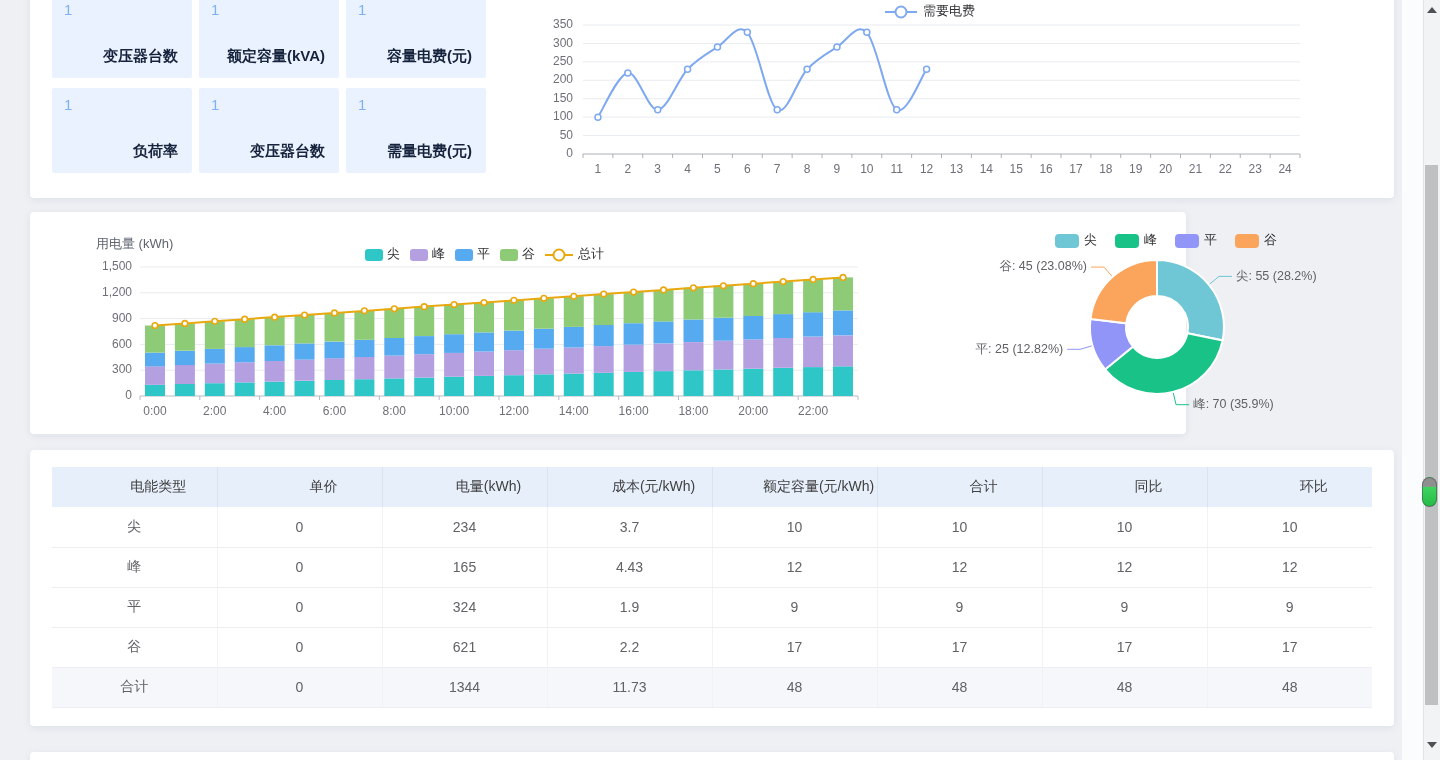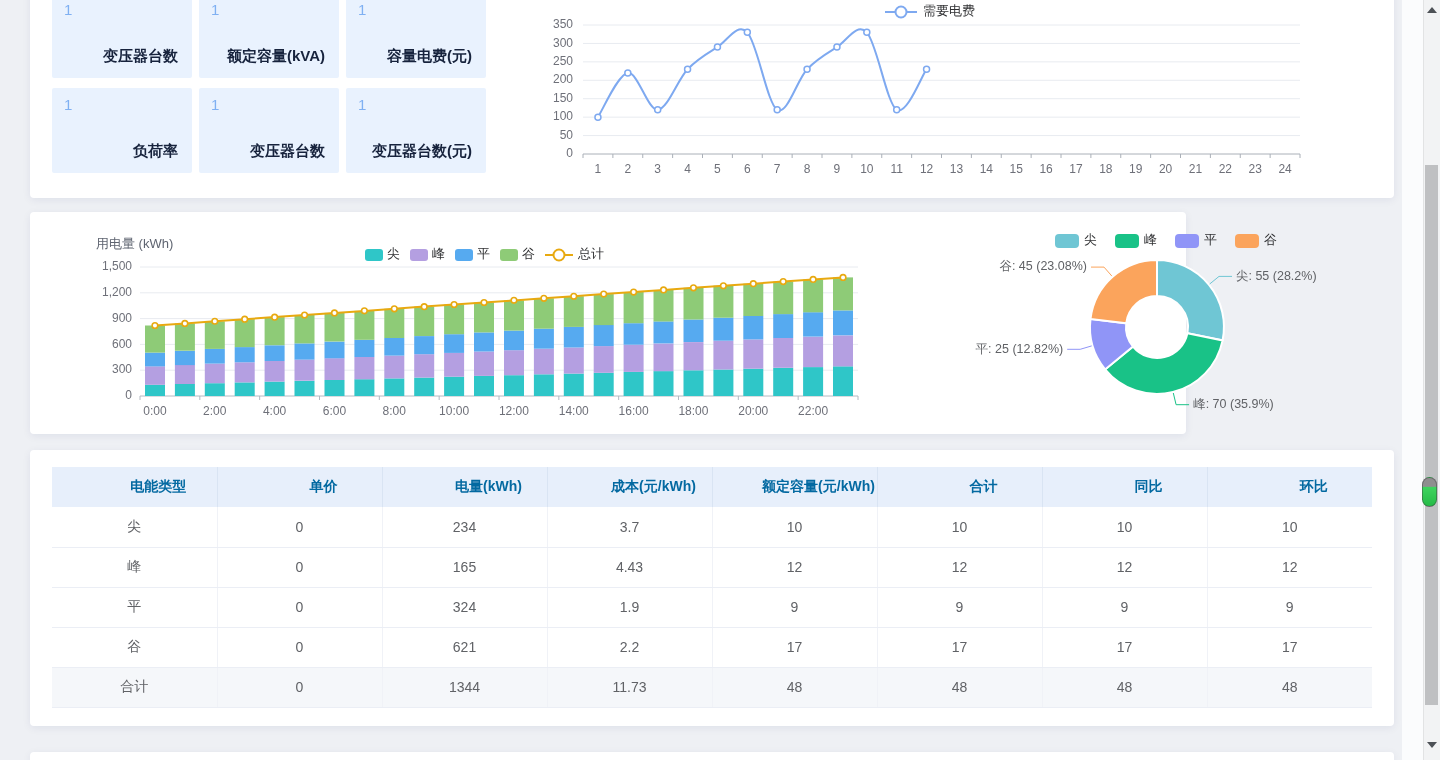--- a/index.html
+++ b/index.html
@@ -14,21 +14,21 @@
   .stat { position:absolute; width:140px; height:85px; background:#e9f2fe; border-radius:2px; }
   .stat .stat-value { position:absolute; left:12px; top:8px; font-size:15px; color:#7fb0f2; }
   .stat .stat-label { position:absolute; right:14px; bottom:12px; font-size:15px; font-weight:bold; color:#17233d; }
   .s0 { left:22px; top:43px; } .s1 { left:169px; top:43px; } .s2 { left:316px; top:43px; }
   .s3 { left:22px; top:138px; } .s4 { left:169px; top:138px; } .s5 { left:316px; top:138px; }
   #line-chart { position:absolute; left:495px; top:50px; }
   #bar-chart  { position:absolute; left:50px;  top:13px; }
   #donut-chart{ position:absolute; left:920px; top:16px; }
   .table-wrap { position:absolute; left:22px; top:17px; right:22px; }
   table { width:100%; border-collapse:collapse; table-layout:fixed; font-size:14px; }
-  thead th { background:#e7effb; color:#0369a1; font-weight:bold; height:40px; text-align:center;
+  thead th { background:#e7effb; color:#404040; font-weight:normal; height:40px; text-align:center;
              border-right:1px solid #d9e4f3;padding-left:48px; }
   thead th:last-child { border-right:none;margin-left:25px; }
   tbody td { height:40px; text-align:center; color:#606266; border-bottom:1px solid #ebeef5;
              border-right:1px solid #f0f2f7; background:#fff; }
   tbody td:last-child { border-right:none; }
   tbody tr.total-row td { background:#f5f7fa; }
   
   .win-strip { position:absolute; left:1402px; top:0; width:21px; height:760px; background:#fbfcfd; }
   .sb-track { position:absolute; left:1423px; top:0; width:17px; height:760px; background:#f2f3f4; border-left:1px solid #e2e3e4; }
   .sb-thumb { position:absolute; left:1425px; top:165px; width:13px; height:540px; background:#bfc0c2; }
@@ -61,21 +61,21 @@
       <div class="stat s3">
         <div class="stat-value">1</div>
         <div class="stat-label">负荷率</div>
       </div>
       <div class="stat s4">
         <div class="stat-value">1</div>
         <div class="stat-label">变压器台数</div>
       </div>
       <div class="stat s5">
         <div class="stat-value">1</div>
-        <div class="stat-label">变压器台数(元)</div>
+        <div class="stat-label">需量电费(元)</div>
       </div>
     </div>
     <svg id="line-chart" width="800" height="190" viewBox="0 0 800 190">
         <line x1="58" y1="154" x2="775" y2="154" stroke="#aab0b8" stroke-width="1"></line>
         <text x="48" y="154" font-size="12" fill="#6e7079" text-anchor="end" dominant-baseline="middle">0</text>
         <line x1="58" y1="135.57142857142858" x2="775" y2="135.57142857142858" stroke="#e8ebf0" stroke-width="1"></line>
         <text x="48" y="135.57142857142858" font-size="12" fill="#6e7079" text-anchor="end" dominant-baseline="middle">50</text>
         <line x1="58" y1="117.14285714285714" x2="775" y2="117.14285714285714" stroke="#e8ebf0" stroke-width="1"></line>
         <text x="48" y="117.14285714285714" font-size="12" fill="#6e7079" text-anchor="end" dominant-baseline="middle">100</text>
         <line x1="58" y1="98.71428571428572" x2="775" y2="98.71428571428572" stroke="#e8ebf0" stroke-width="1"></line>

